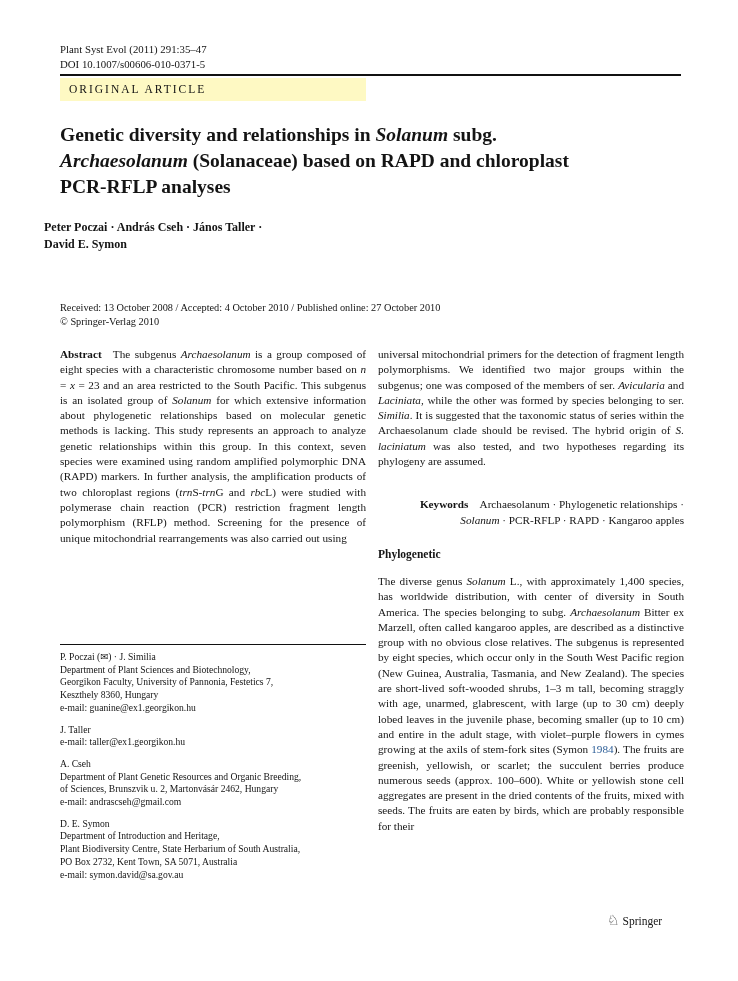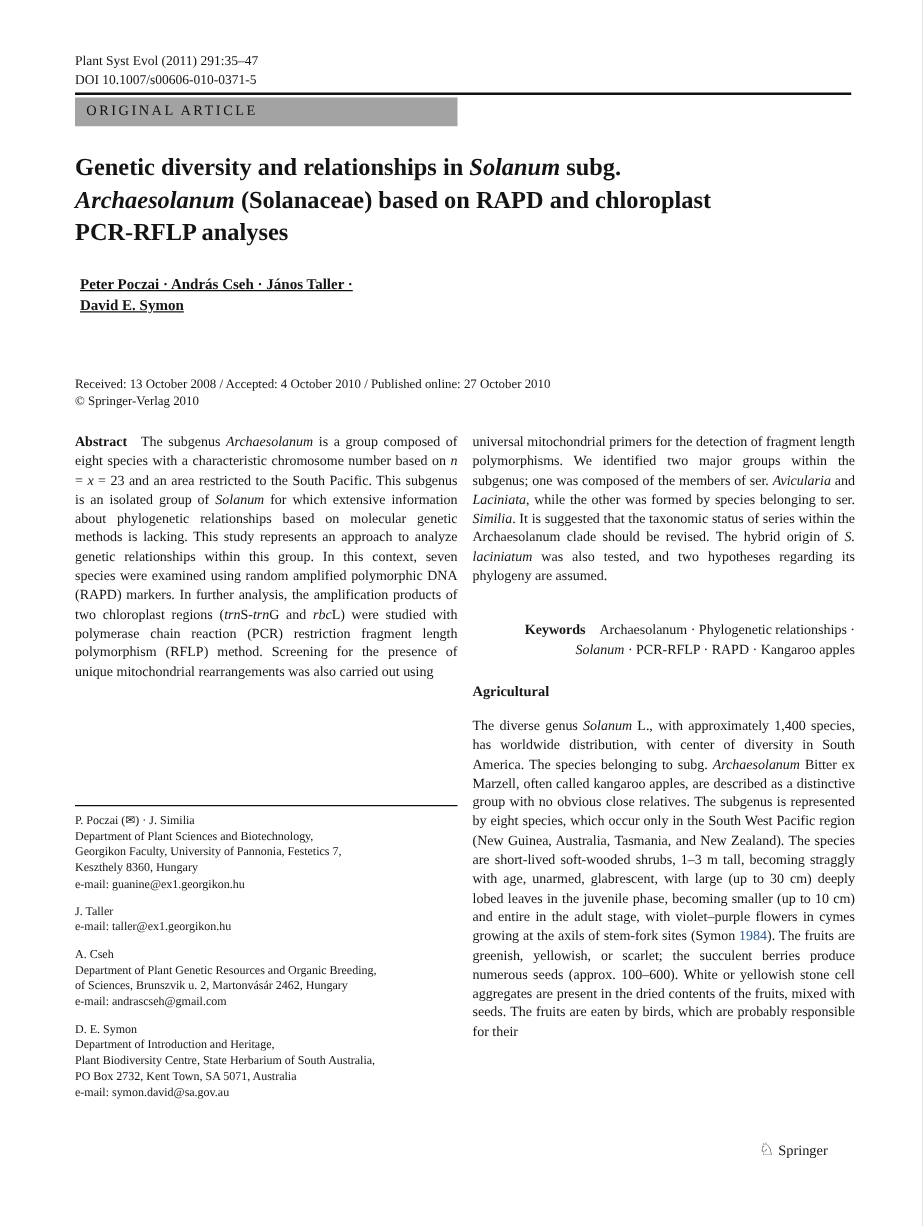--- a/index.html
+++ b/index.html
@@ -14,25 +14,25 @@
   }
   .sg-i{font-style:italic}
   .sg-b{font-weight:bold}
   .sg-bi{font-weight:bold;font-style:italic}
   .sg-link{color:#2b5d97}
 
   .header-block{position:absolute;left:60px;top:42px;font-size:10.8px;line-height:15px;}
   .rule-top{position:absolute;left:60px;top:74px;width:621px;height:2px;background:#111;}
   .banner{
     position:absolute;left:60px;top:78px;width:297px;height:23px;
-    background:#a3a3a3;color:#111;
+    background:#fef9c3;color:#111;
     font-size:11.5px;letter-spacing:2px;line-height:23px;padding-left:9px;
   }
   .title{position:absolute;left:60px;top:122px;width:622px;font-size:19.5px;font-weight:bold;line-height:26px;}
-  .authors{position:absolute;left:64px;top:219px;width:500px;font-size:12px;font-weight:bold;line-height:17px;text-decoration:underline;}
+  .authors{position:absolute;left:44px;top:219px;width:500px;font-size:12px;font-weight:bold;line-height:17px;}
   .received{position:absolute;left:60px;top:301px;width:560px;font-size:10.3px;line-height:13.5px;}
 
   .body-text{font-size:11.2px;line-height:15.3px;text-align:justify;}
   .col-left-abstract{position:absolute;left:60px;top:347px;width:306px;}
   .col-right{position:absolute;left:378px;top:347px;width:306px;}
   .keywords{margin-top:28px;}
   .intro-heading{margin-top:20px;font-size:11.5px;font-weight:bold;text-align:left;}
   .intro-para{margin-top:14px;}
 
   .footnotes{
@@ -66,21 +66,21 @@
   <div class="received">
     <div>Received: 13 October 2008 / Accepted: 4 October 2010 / Published online: 27 October 2010</div>
     <div>© Springer-Verlag 2010</div>
   </div>
 
   <div class="col-left-abstract body-text"><span class="sg-b">Abstract</span><span>  The subgenus </span><span class="sg-i">Archaesolanum</span><span> is a group composed of eight species with a characteristic chromosome number based on </span><span class="sg-i">n</span><span> = </span><span class="sg-i">x</span><span> = 23 and an area restricted to the South Pacific. This subgenus is an isolated group of </span><span class="sg-i">Solanum</span><span> for which extensive information about phylogenetic relationships based on molecular genetic methods is lacking. This study represents an approach to analyze genetic relationships within this group. In this context, seven species were examined using random amplified polymorphic DNA (RAPD) markers. In further analysis, the amplification products of two chloroplast regions (</span><span class="sg-i">trn</span><span>S-</span><span class="sg-i">trn</span><span>G and </span><span class="sg-i">rbc</span><span>L) were studied with polymerase chain reaction (PCR) restriction fragment length polymorphism (RFLP) method. Screening for the presence of unique mitochondrial rearrangements was also carried out using</span></div>
 
   <div class="col-right">
     <div class="body-text"><span>universal mitochondrial primers for the detection of fragment length polymorphisms. We identified two major groups within the subgenus; one was composed of the members of ser. </span><span class="sg-i">Avicularia</span><span> and </span><span class="sg-i">Laciniata</span><span>, while the other was formed by species belonging to ser. </span><span class="sg-i">Similia</span><span>. It is suggested that the taxonomic status of series within the Archaesolanum clade should be revised. The hybrid origin of </span><span class="sg-i">S. laciniatum</span><span> was also tested, and two hypotheses regarding its phylogeny are assumed.</span></div>
     <div class="keywords body-text" style="text-align:right;"><span class="sg-b">Keywords</span><span>  Archaesolanum · Phylogenetic relationships · </span><span class="sg-i">Solanum</span><span> · PCR-RFLP · RAPD · Kangaroo apples</span></div>
-    <div class="intro-heading">Agricultural</div>
+    <div class="intro-heading">Phylogenetic</div>
     <div class="intro-para body-text"><span>The diverse genus </span><span class="sg-i">Solanum</span><span> L., with approximately 1,400 species, has worldwide distribution, with center of diversity in South America. The species belonging to subg. </span><span class="sg-i">Archaesolanum</span><span> Bitter ex Marzell, often called kangaroo apples, are described as a distinctive group with no obvious close relatives. The subgenus is represented by eight species, which occur only in the South West Pacific region (New Guinea, Australia, Tasmania, and New Zealand). The species are short-lived soft-wooded shrubs, 1–3 m tall, becoming straggly with age, unarmed, glabrescent, with large (up to 30 cm) deeply lobed leaves in the juvenile phase, becoming smaller (up to 10 cm) and entire in the adult stage, with violet–purple flowers in cymes growing at the axils of stem-fork sites (Symon </span><span class="sg-link">1984</span><span>). The fruits are greenish, yellowish, or scarlet; the succulent berries produce numerous seeds (approx. 100–600). White or yellowish stone cell aggregates are present in the dried contents of the fruits, mixed with seeds. The fruits are eaten by birds, which are probably responsible for their</span></div>
   </div>
 
   <div class="footnotes">
     <div class="fn-block">
       <div>P. Poczai (✉) · J. Similia</div>
       <div>Department of Plant Sciences and Biotechnology,</div>
       <div>Georgikon Faculty, University of Pannonia, Festetics 7,</div>
       <div>Keszthely 8360, Hungary</div>
       <div>e-mail: guanine@ex1.georgikon.hu</div>

